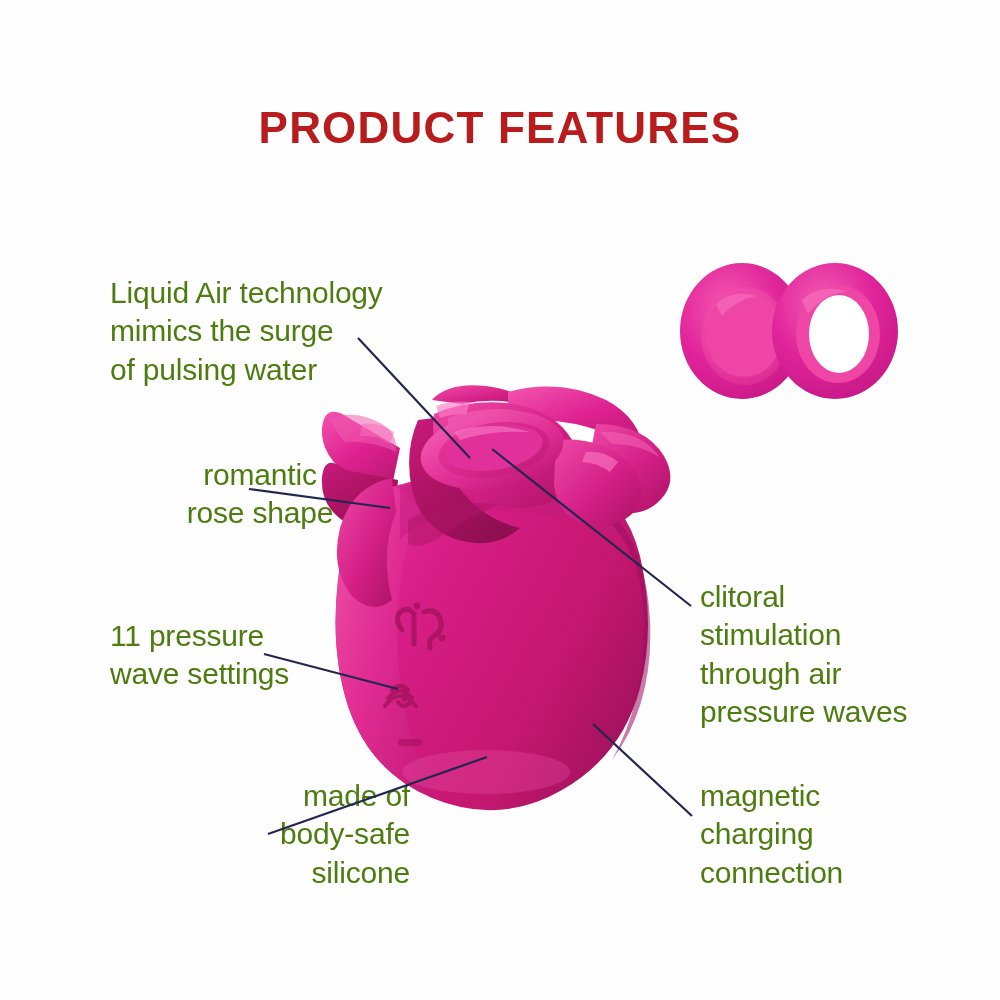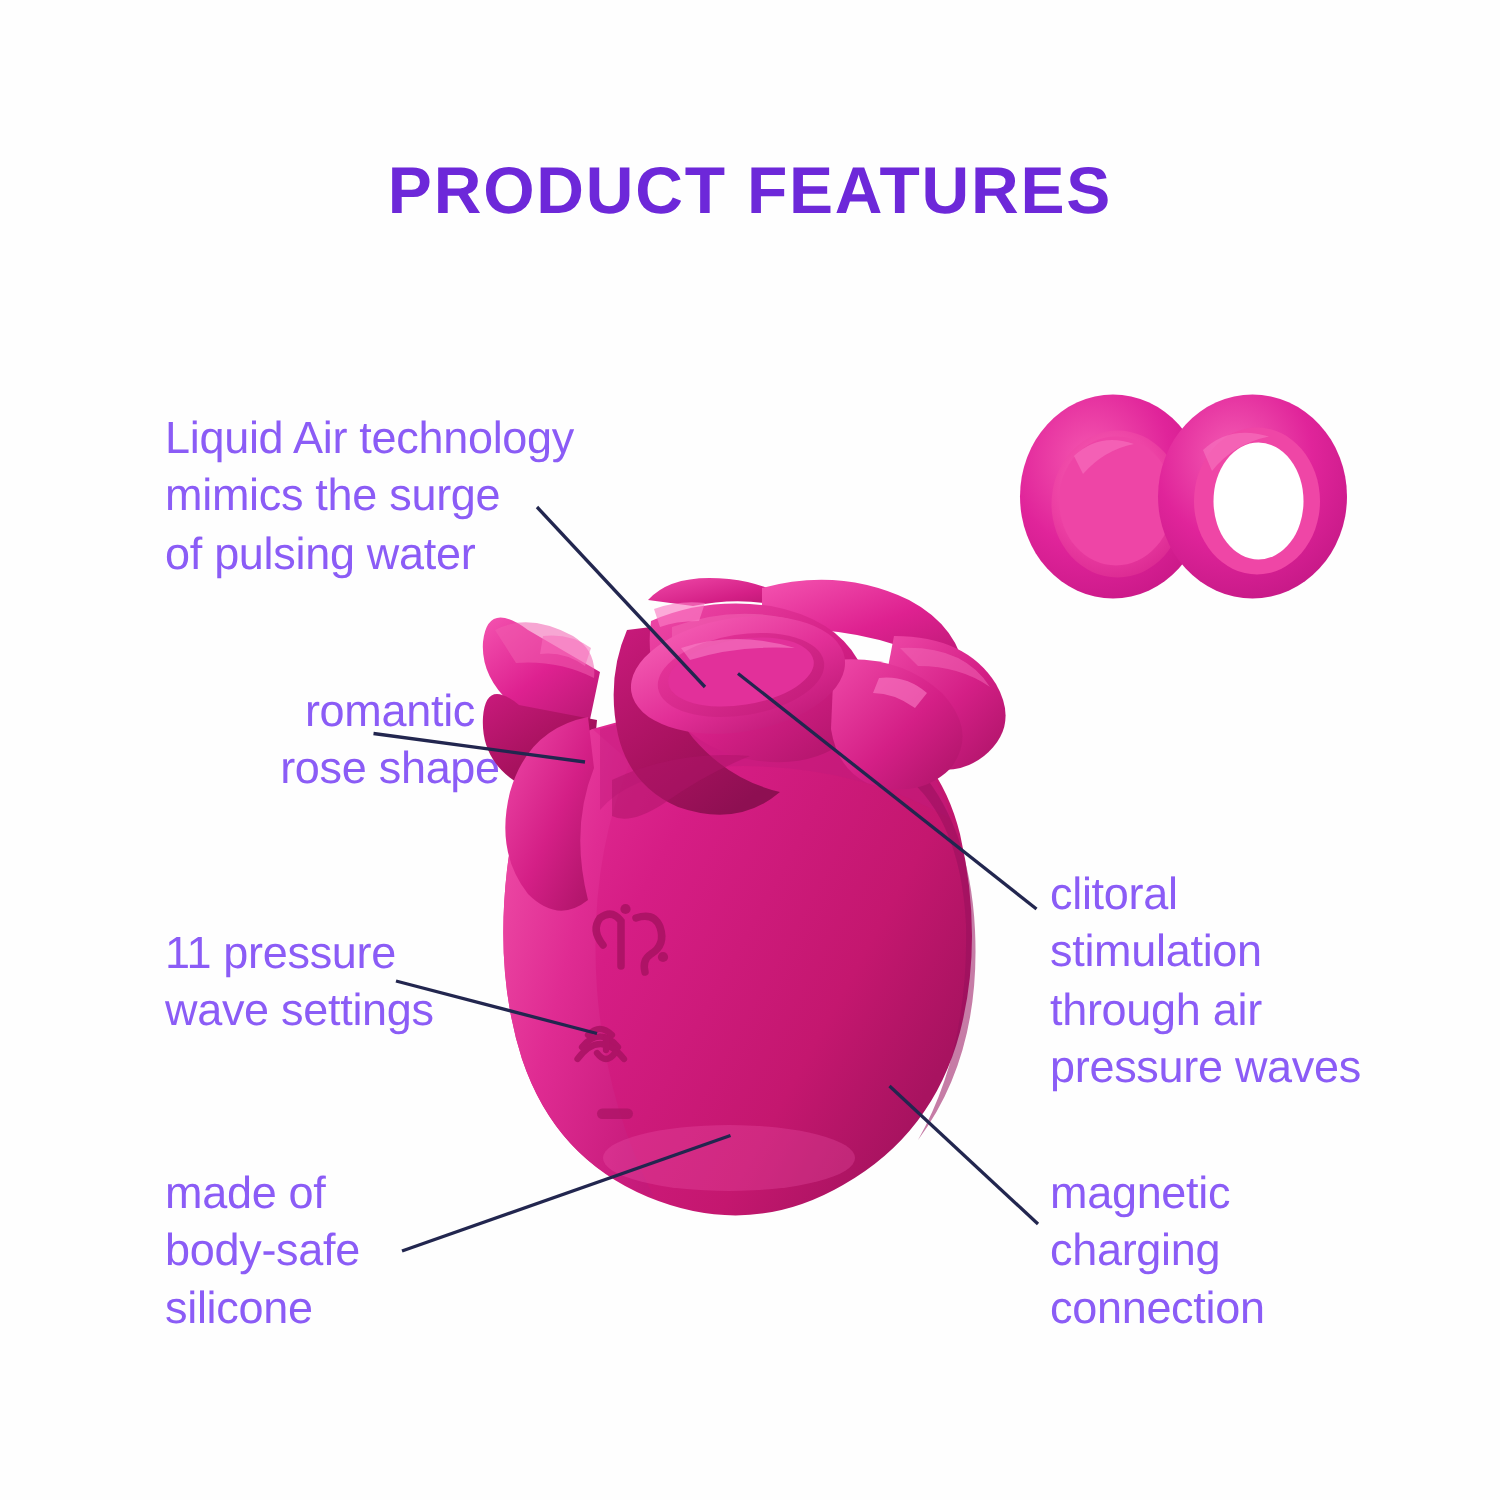--- a/index.html
+++ b/index.html
@@ -20,40 +20,40 @@
   }
   #page-title {
     position: absolute;
     top: 103px;
     left: 0;
     width: 1000px;
     text-align: center;
     font-size: 44px;
     font-weight: 700;
     letter-spacing: 1.2px;
-    color: #6d28d9;
+    color: #b91c1c;
     font-family: "Liberation Sans", sans-serif;
   }
   .callout {
     position: absolute;
-    color: #8b5cf6;
+    color: #4d7c0f;
     font-size: 30px;
     line-height: 1.28;
     font-weight: 400;
     font-family: "Liberation Sans", sans-serif;
     letter-spacing: -0.2px;
     white-space: pre-line;
   }
   .callout.left  { text-align: left; }
   .callout.right { text-align: left; }
 
   #cl-liquid-air     { left: 110px; top: 274px; width: 330px; }
   #cl-rose-shape     { left: 110px; top: 456px; width: 300px; text-align: center; }
   #cl-pressure       { left: 110px; top: 617px; width: 320px; }
-  #cl-silicone       { left: 110px; top: 777px; width: 300px; }
+  #cl-silicone       { left: 110px; top: 777px; width: 300px; text-align: right; }
   #cl-caps           { left: 700px; top: 417px; width: 250px; }
   #cl-clitoral       { left: 700px; top: 578px; width: 250px; }
   #cl-magnetic       { left: 700px; top: 777px; width: 250px; }
 
   #leader-svg, #product-svg {
     position: absolute;
     left: 0;
     top: 0;
     width: 1000px;
     height: 1000px;

